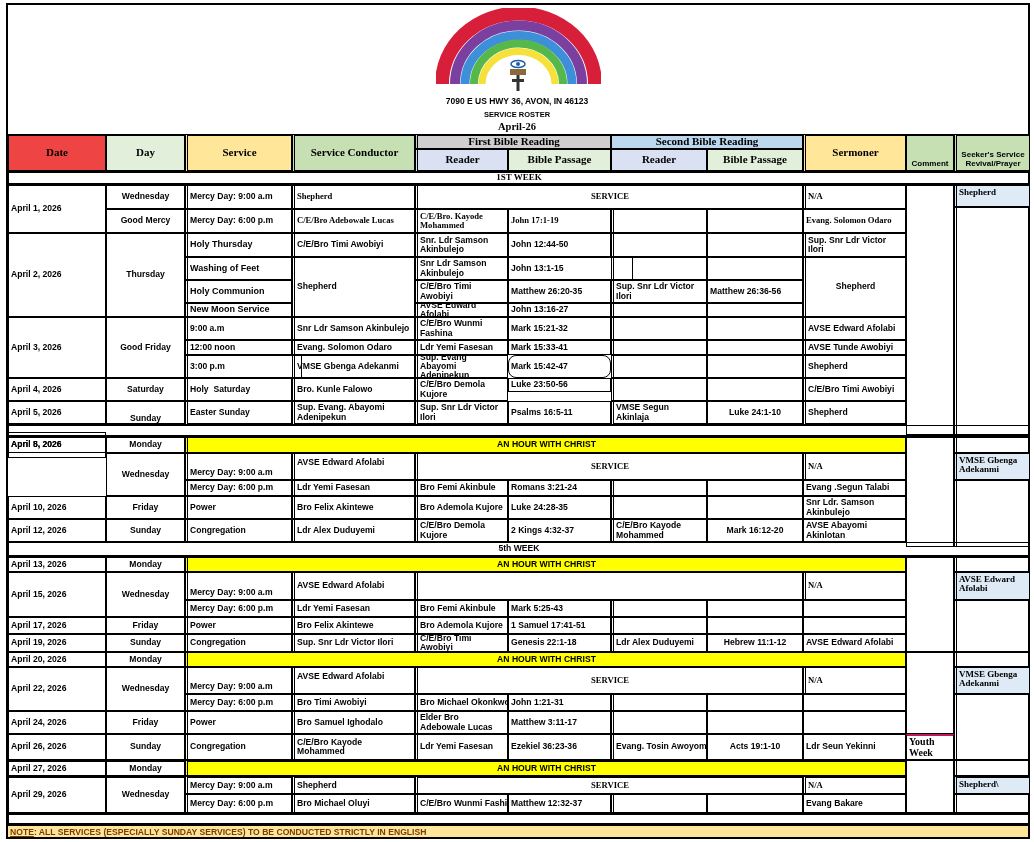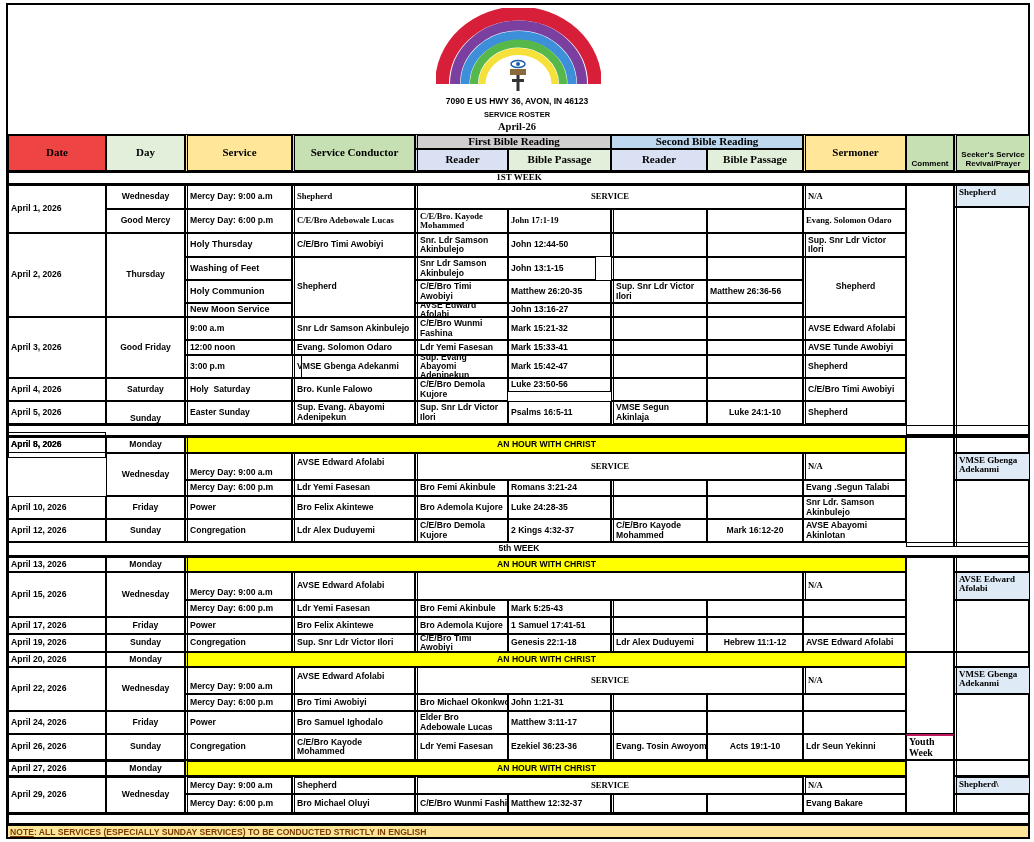--- a/index.html
+++ b/index.html
@@ -80,21 +80,21 @@
 <div class="c ctr" style="left:106px;top:233px;width:79px;height:84px;">Thursday</div>
 <div class="c dbl-l" style="left:185px;top:233px;width:107px;height:24px;font-size:9px;">Holy Thursday</div>
 <div class="c dbl-l" style="left:185px;top:257px;width:107px;height:23px;font-size:9px;">Washing of Feet</div>
 <div class="c dbl-l" style="left:185px;top:280px;width:107px;height:23px;font-size:9px;">Holy Communion</div>
 <div class="c dbl-l" style="left:185px;top:303px;width:107px;height:14px;font-size:9px;">New Moon Service</div>
 <div class="c dbl-l" style="left:292px;top:233px;width:123px;height:24px;">C/E/Bro Timi Awobiyi</div>
 <div class="c dbl-l" style="left:292px;top:257px;width:123px;height:60px;">Shepherd</div>
 <div class="c dbl-l" style="left:415px;top:233px;width:93px;height:24px;">Snr. Ldr Samson Akinbulejo</div>
 <div class="c" style="left:508px;top:233px;width:103px;height:24px;">John 12:44-50</div>
 <div class="c dbl-l" style="left:415px;top:257px;width:93px;height:23px;">Snr Ldr Samson Akinbulejo</div>
-<div class="c" style="left:508px;top:257px;width:88px;height:23px;text-align:center;">John 13:1-15</div>
+<div class="c" style="left:508px;top:257px;width:125px;height:23px;text-align:center;">John 13:1-15</div>
 <div class="c dbl-l" style="left:415px;top:280px;width:93px;height:23px;">C/E/Bro Timi Awobiyi</div>
 <div class="c" style="left:508px;top:280px;width:103px;height:23px;">Matthew 26:20-35</div>
 <div class="c dbl-l" style="left:415px;top:303px;width:93px;height:14px;">AVSE Edward Afolabi</div>
 <div class="c" style="left:508px;top:303px;width:103px;height:14px;">John 13:16-27</div>
 <div class="c dbl-l" style="left:611px;top:233px;width:96px;height:24px;"></div>
 <div class="c" style="left:707px;top:233px;width:96px;height:24px;"></div>
 <div class="c dbl-l" style="left:611px;top:257px;width:96px;height:23px;"></div>
 <div class="c" style="left:707px;top:257px;width:96px;height:23px;"></div>
 <div class="c dbl-l" style="left:611px;top:280px;width:96px;height:23px;">Sup. Snr Ldr Victor Ilori</div>
 <div class="c" style="left:707px;top:280px;width:96px;height:23px;">Matthew 26:36-56</div>
@@ -109,21 +109,21 @@
 <div class="c dbl-l" style="left:185px;top:340px;width:107px;height:15px;">12:00 noon</div>
 <div class="c dbl-l" style="left:185px;top:355px;width:117px;height:23px;">3:00 p.m</div>
 <div class="c dbl-l" style="left:292px;top:317px;width:123px;height:23px;">Snr Ldr Samson Akinbulejo</div>
 <div class="c dbl-l" style="left:292px;top:340px;width:123px;height:15px;">Evang. Solomon Odaro</div>
 <div class="c dbl-l" style="left:292px;top:355px;width:123px;height:23px;">VMSE Gbenga Adekanmi</div>
 <div class="c dbl-l" style="left:415px;top:317px;width:93px;height:23px;">C/E/Bro Wunmi Fashina</div>
 <div class="c" style="left:508px;top:317px;width:103px;height:23px;">Mark 15:21-32</div>
 <div class="c dbl-l" style="left:415px;top:340px;width:93px;height:15px;">Ldr Yemi Fasesan</div>
 <div class="c" style="left:508px;top:340px;width:103px;height:15px;">Mark 15:33-41</div>
 <div class="c dbl-l" style="left:415px;top:355px;width:93px;height:23px;">Sup. Evang Abayomi Adenipekun</div>
-<div class="c" style="left:508px;top:355px;width:103px;height:23px;">Mark 15:42-47</div>
+<div class="c" style="left:508px;top:355px;width:103px;height:23px;border-radius:8px;">Mark 15:42-47</div>
 <div class="c dbl-l" style="left:611px;top:317px;width:96px;height:23px;"></div>
 <div class="c" style="left:707px;top:317px;width:96px;height:23px;"></div>
 <div class="c dbl-l" style="left:611px;top:340px;width:96px;height:15px;"></div>
 <div class="c" style="left:707px;top:340px;width:96px;height:15px;"></div>
 <div class="c dbl-l" style="left:611px;top:355px;width:96px;height:23px;"></div>
 <div class="c" style="left:707px;top:355px;width:96px;height:23px;"></div>
 <div class="c dbl-l" style="left:803px;top:317px;width:103px;height:23px;">AVSE Edward Afolabi</div>
 <div class="c dbl-l" style="left:803px;top:340px;width:103px;height:15px;">AVSE Tunde Awobiyi</div>
 <div class="c dbl-l" style="left:803px;top:355px;width:103px;height:23px;">Shepherd</div>
 

